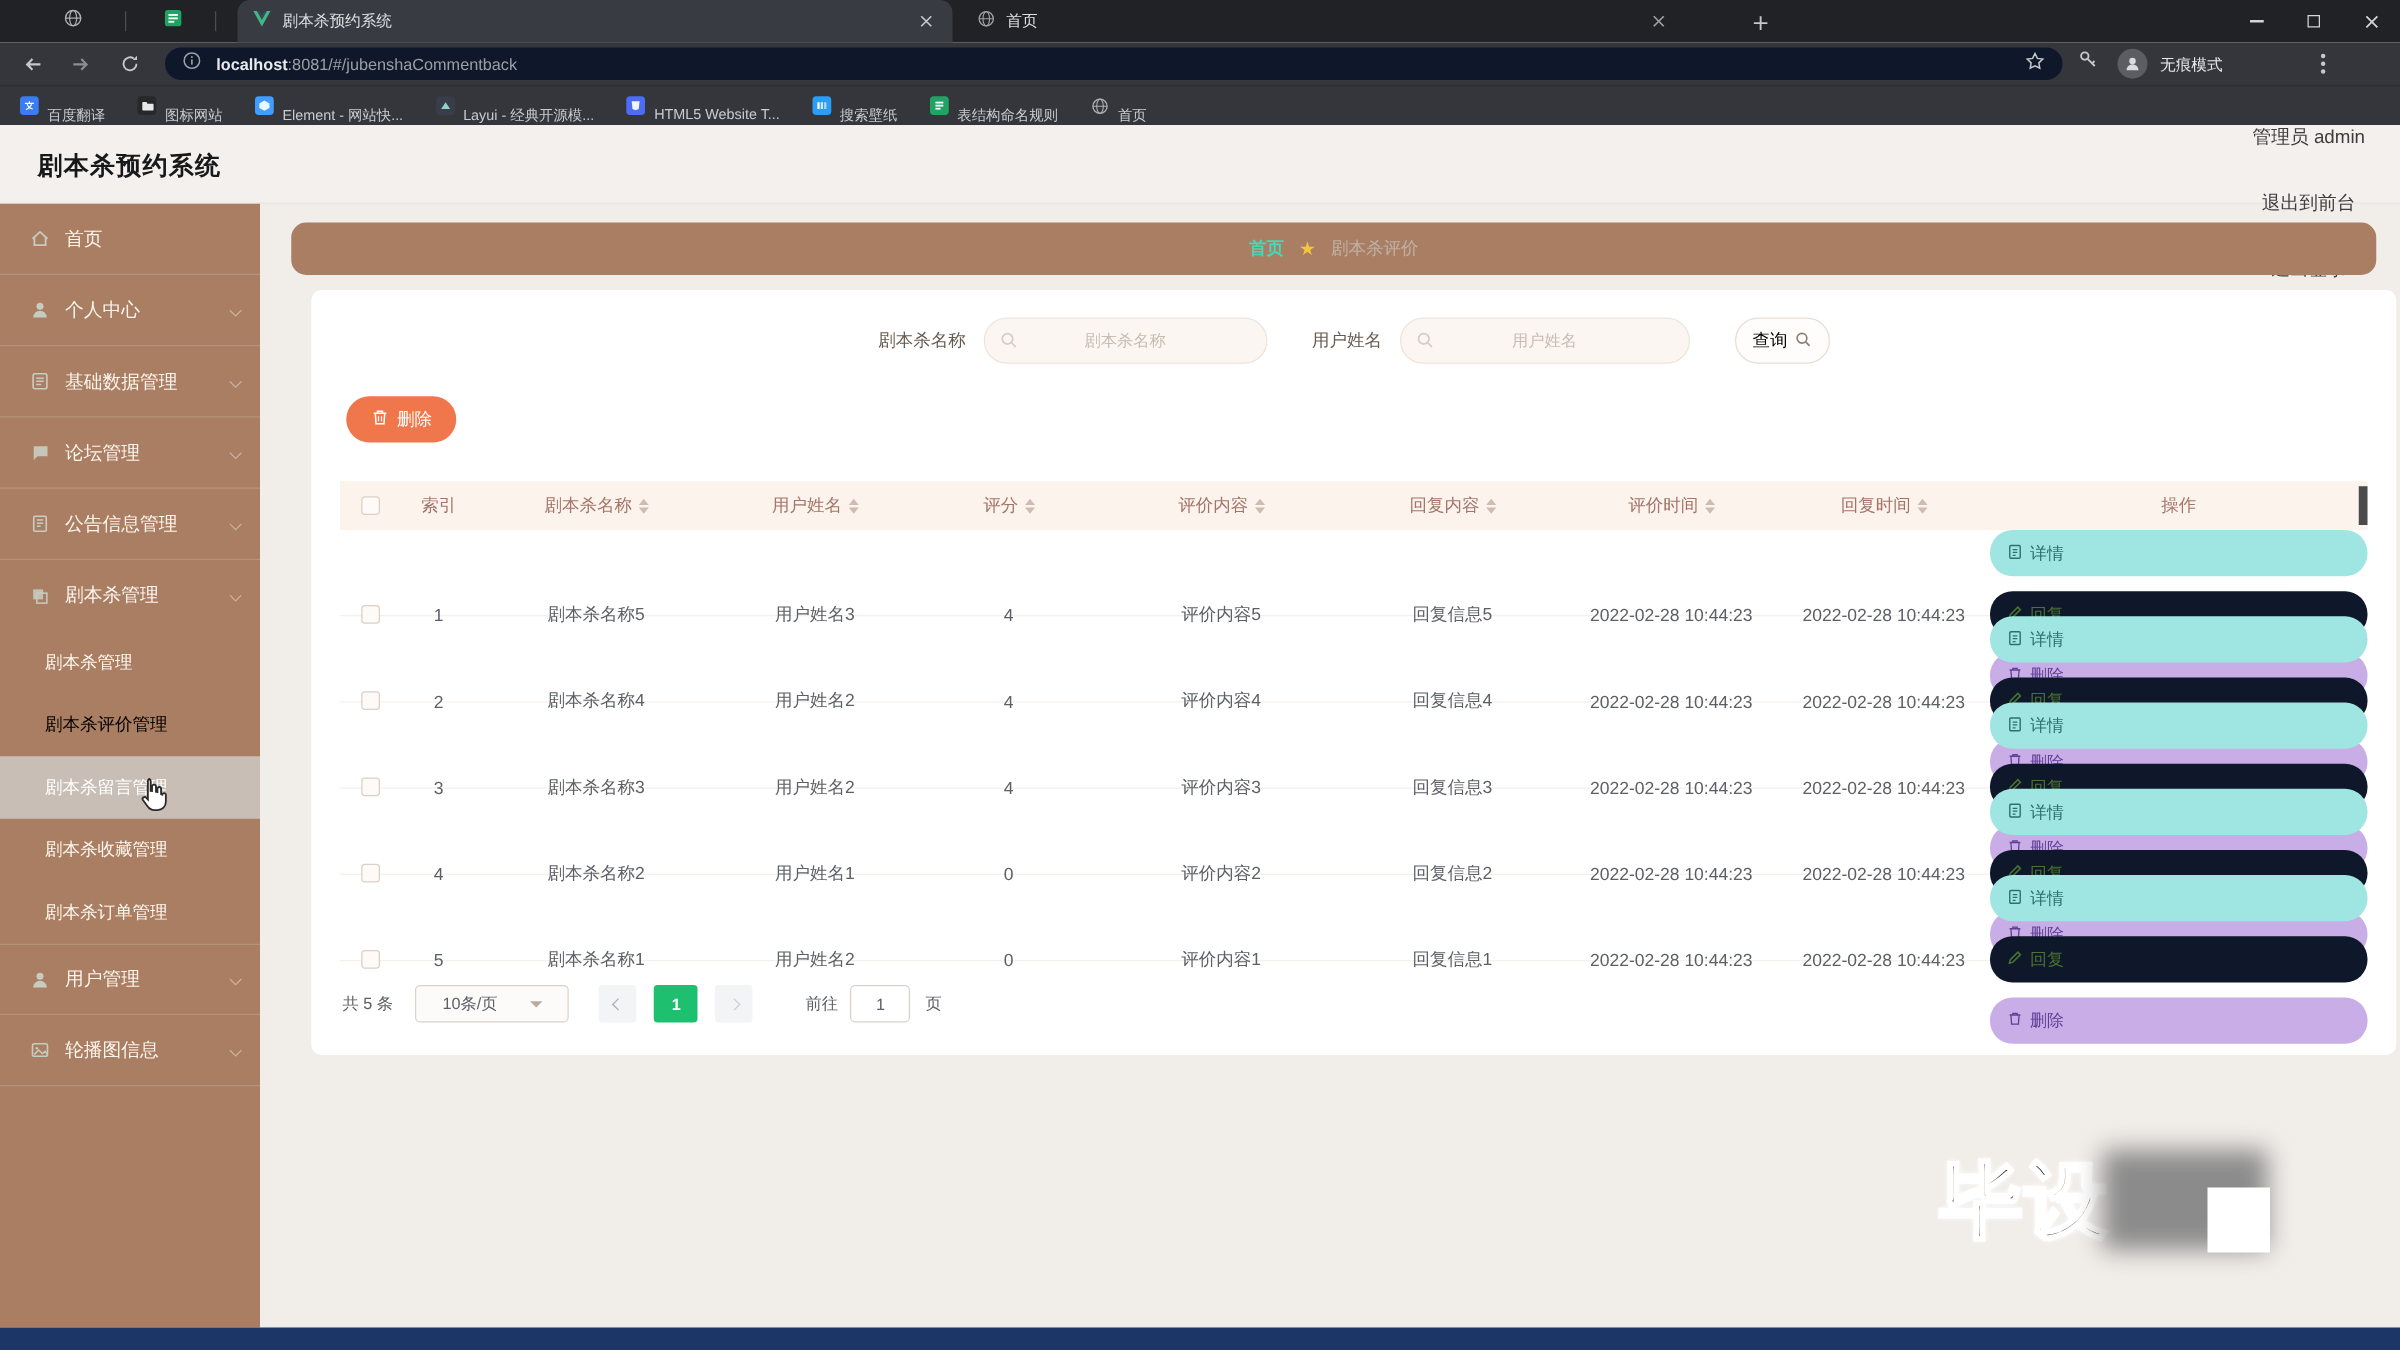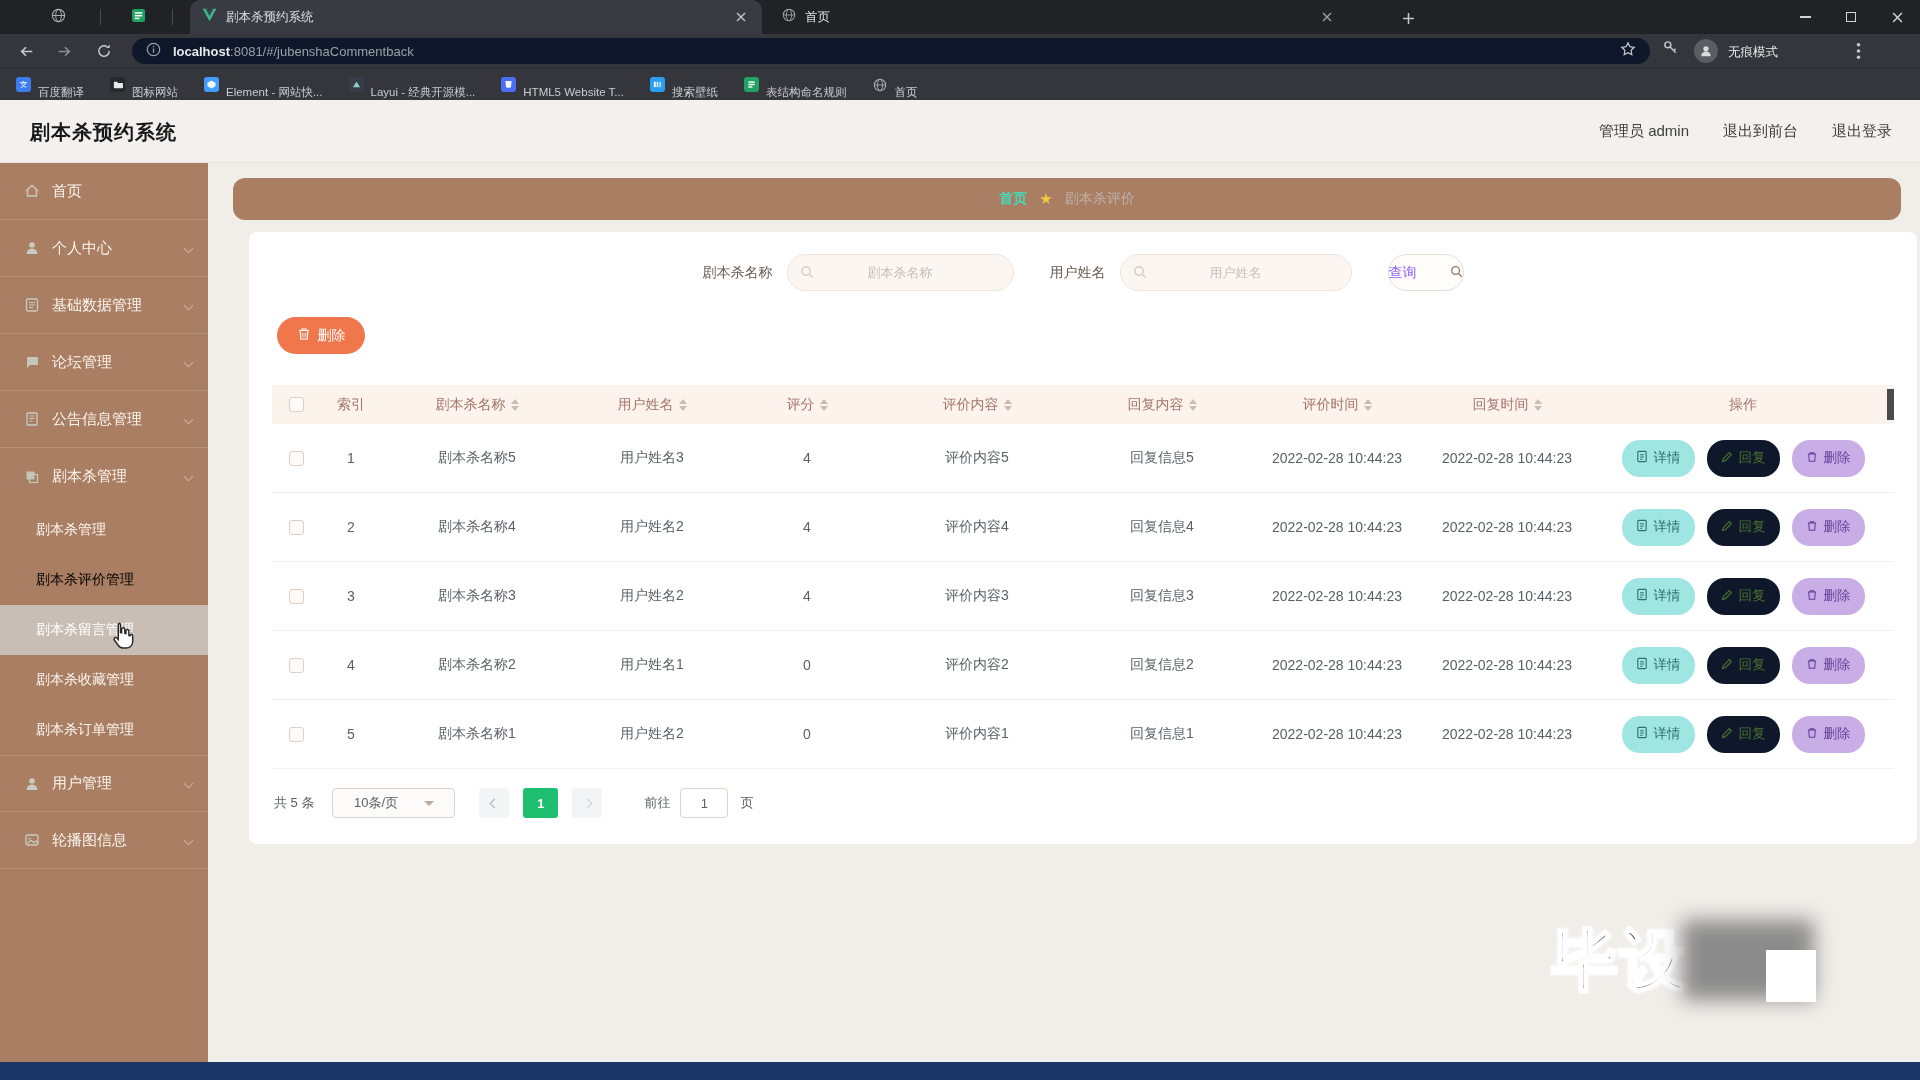--- a/index.html
+++ b/index.html
@@ -34,21 +34,21 @@
   .incog { font-size:12.5px; color:#e8eaed; }
 
   .bookmarksbar { position:absolute; left:0; top:68px; width:1920px; height:32px; background:#34363b; border-top:1px solid #2b2d31; display:flex; align-items:center; gap:26px; padding:0 16px; }
   .bm { display:flex; align-items:center; gap:7px; }
   .bm-ic { width:15px; height:15px; border-radius:3px; display:flex; align-items:center; justify-content:center; }
   .bm-label { font-size:11.5px; color:#c9ccd0; white-space:nowrap;margin-top:15px; }
 
   
   .appheader { position:absolute; left:0; top:100px; width:1920px; height:63px; background:#f3f0ed; border-bottom:1px solid rgba(0,0,0,0.05); }
   .app-title { position:absolute; left:30px; top:19px; font-size:20px; font-weight:bold; color:#17181a; letter-spacing:1px; }
-  .header-links { position:absolute; right:28px; top:0; height:63px; display:flex; align-items:center; gap:34px; }
+  .header-links { position:absolute; right:28px; top:0; height:63px; display:flex; align-items:center; gap:34px;flex-direction:column; }
   .header-link { font-size:15px; color:#3d3d3f; }
 
   
   .sidebar { position:absolute; left:0; top:163px; width:208px; height:899px; background:#a97e62; }
   .side-item { position:relative; display:flex; align-items:center; padding-left:24px; gap:12px; border-bottom:1px solid rgba(255,255,255,0.16); height:57px; }
   .side-item.nosep { border-bottom:none; }
   .side-label { font-size:15px; color:#fbf5ee; }
   .side-ic { width:16px; height:16px; opacity:.8; flex:0 0 16px; }
   .side-chev { position:absolute; right:16px; width:7px; height:7px; border-right:1.5px solid rgba(255,255,255,0.4); border-bottom:1.5px solid rgba(255,255,255,0.4); transform:rotate(45deg); }
   .sub-item { height:50px; display:flex; align-items:center; padding-left:36px; }
@@ -68,38 +68,38 @@
   .card { position:absolute; left:25px; top:69px; width:1668px; height:612px; background:#ffffff; border-radius:8px;margin-left:16px; }
 
   .searchrow { position:absolute; left:0; top:22px; width:1668px; height:37px; display:flex; align-items:center; justify-content:center; gap:12px; }
   .s-label { font-size:14px; color:#675b50; margin-right:2px; }
   .s-gap { width:12px; }
   .input-wrap { position:relative; width:227px; height:37px; }
   .input-wrap.w2 { width:232px; }
   .input-wrap input { width:100%; height:100%; border-radius:19px; border:1px solid #efe4dc; background:#fbf6f2; text-align:center; font-size:13px; color:#8c7d71; outline:none; font-family:inherit; }
   .input-wrap input::placeholder { color:#cabcb1; }
   .input-search-ic { position:absolute; left:13px; top:11px; }
-  .query-btn { width:76px; height:37px; border-radius:19px; border:1px solid #e8ddd3; background:#fefdfc; display:flex; align-items:center; justify-content:space-between; gap:6px; font-size:14px; color:#8b5cf6; cursor:pointer; }
+  .query-btn { width:76px; height:37px; border-radius:19px; border:1px solid #e8ddd3; background:#fefdfc; display:flex; align-items:center; justify-content:center; gap:6px; font-size:14px; color:#000000; cursor:pointer; }
 
   .deletebtn { position:absolute; left:28px; top:85px; width:88px; height:37px; border-radius:19px; border:none; background:#f0774b; color:#ffffff; font-size:14px; display:flex; align-items:center; justify-content:center; gap:7px; cursor:pointer; }
 
   
   .tbl { position:absolute; left:23px; top:153px; width:1622px; }
   .tr { display:grid; grid-template-columns:48px 62px 190px 160px 150px 190px 180px 170px 170px 302px; align-items:center; }
   .tr.head { height:39px; background:#fcf3ed; position:relative; }
   .tr.body { height:69px; border-bottom:1px solid #f7f0ea; }
   .th { display:flex; align-items:center; gap:5px; font-size:14px; color:#a3756a; justify-content:center; }
   .th.t-left, .td.t-left { justify-content:center; text-align:left; }
   .td { font-size:14px; color:#5c6066; display:flex; justify-content:center; }
   .carets { display:flex; flex-direction:column; gap:2px; }
   .car-up { width:0; height:0; border-left:4px solid transparent; border-right:4px solid transparent; border-bottom:5px solid #cdbcb2; }
   .car-dn { width:0; height:0; border-left:4px solid transparent; border-right:4px solid transparent; border-top:5px solid #cdbcb2; }
   .gutter { position:absolute; right:0; top:4px; width:7px; height:31px; background:#4b4b4d; }
   .cb { width:15px; height:15px; border:1px solid #dccfc6; border-radius:3px; background:#fdfaf7; }
-  .actions { display:flex; gap:12px; justify-content:center; }
+  .actions { display:flex; gap:12px; justify-content:center;flex-direction:column; }
   .pill { height:37px; border:none; border-radius:18px; padding:0 14px; display:flex; align-items:center; gap:6px; font-size:13.5px; cursor:pointer; font-family:inherit; }
   .pill.detail { background:#9fe6e2; color:#2f6f6b; }
   .pill.reply  { background:#0f172a; color:#49742f; }
   .pill.remove { background:#c9ade7; color:#5f3f96; }
 
   
   .pager { position:absolute; left:25px; top:556px; display:flex; align-items:center; }
   .pg-total { font-size:13px; color:#5c6066; }
   .pg-select { margin-left:18px; width:123px; height:30px; border:1px solid #ddd2c9; border-radius:4px; background:#fdfbf9; display:flex; align-items:center; justify-content:center; gap:26px; font-size:13px; color:#5c6066; }
   .pg-caret { width:0; height:0; border-left:5px solid transparent; border-right:5px solid transparent; border-top:5px solid #b9aca1; }

